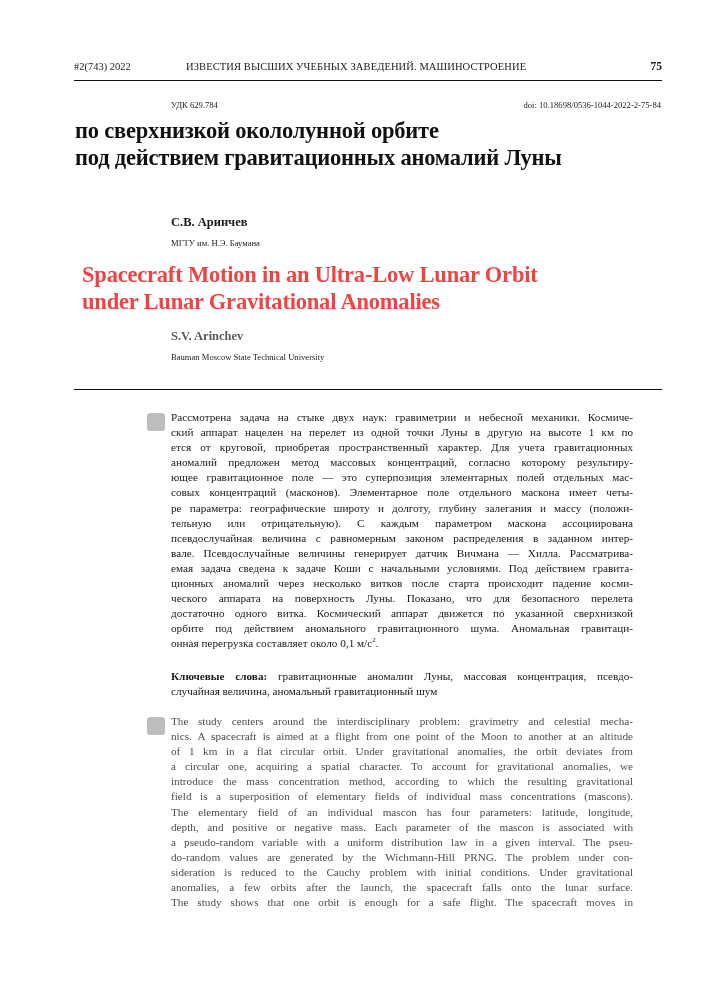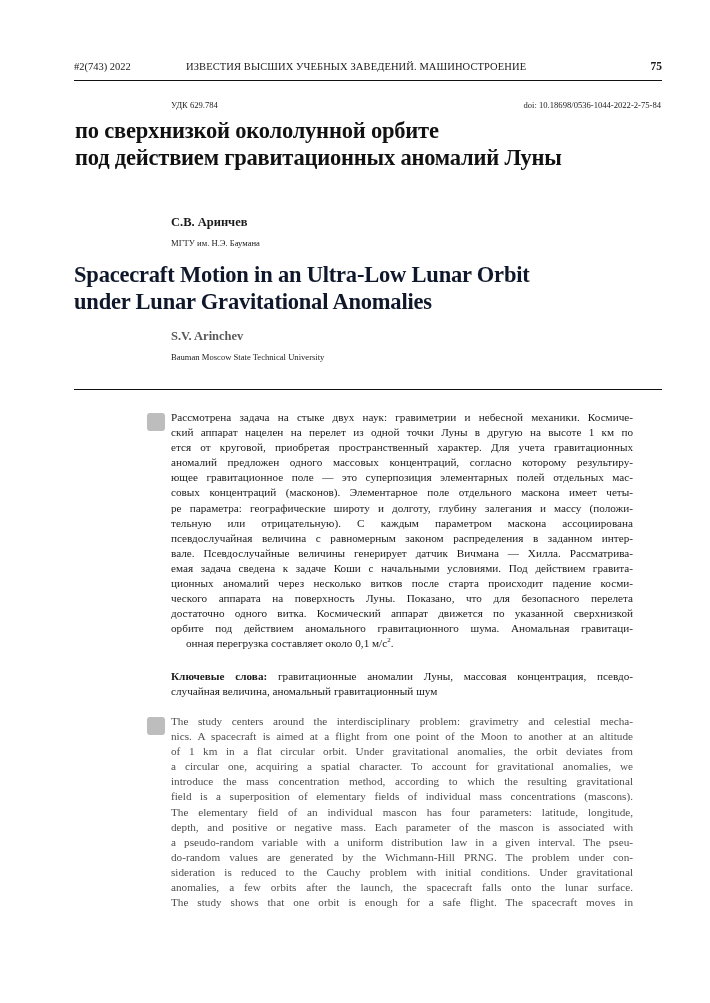--- a/index.html
+++ b/index.html
@@ -15,34 +15,34 @@
 
   #udk { left: 171px; top: 100px; font-size: 8.6px; font-family: Liberation Serif, serif; }
   #doi { right: 49px; top: 100px; font-size: 8.6px; }
 
   
   #ru-title { left: 75px; top: 118px; font-size: 22.5px; font-weight: bold; line-height: 26.5px; color: #111; letter-spacing: -0.2px; }
   #ru-author { left: 171px; top: 215px; font-size: 12.5px; font-weight: bold; }
   #ru-affil { left: 171px; top: 238px; font-size: 8.6px; }
 
   
-  #en-title { left: 74px; top: 262px; font-size: 22.5px; font-weight: bold; line-height: 26.5px; color: #0f172a; letter-spacing: -0.2px; }
+  #en-title { left: 82px; top: 262px; font-size: 22.5px; font-weight: bold; line-height: 26.5px; color: #ef4444; letter-spacing: -0.2px; }
   #en-author { left: 171px; top: 329px; font-size: 12.5px; font-weight: bold; color: #5a5a5a; }
   #en-affil { left: 171px; top: 352px; font-size: 8.6px; }
 
   #sep-rule { left: 74px; top: 389px; width: 588px; height: 1.2px; background: #111; }
 
   
   .marker { width: 18px; height: 18px; border-radius: 3px; background: #bdbdbd; }
   #ru-marker { left: 147px; top: 413px; }
   #en-marker { left: 147px; top: 717px; }
 
   .abstract { left: 171px; width: 462px; font-size: 11.2px; line-height: 15.1px; text-align: justify; }
   .abstract .ln { display: block; text-align: justify; text-align-last: justify; white-space: nowrap; height: 15.1px; }
-  .abstract .ln.last { text-align-last: left; margin-left: 15px; }
+  .abstract .ln.last { text-align-last: left; }
   #ru-abstract { top: 410px; color: #1a1a1a; }
   #keywords { left: 171px; top: 669px; width: 462px; font-size: 11.2px; line-height: 15.1px; }
   #keywords .ln { display: block; text-align: justify; text-align-last: justify; white-space: nowrap; }
   #keywords .ln.last { text-align-last: left; }
   #en-abstract { top: 714px; color: #4d4d4d; }
   sup { font-size: 7px; line-height: 0; }
 </style>
 </head>
 <body>
 
@@ -68,21 +68,21 @@
 <div id="en-author" class="abs">S.V. Arinchev</div>
 <div id="en-affil" class="abs">Bauman Moscow State Technical University</div>
 
 <div id="sep-rule" class="abs"></div>
 
 <div id="ru-marker" class="abs marker"></div>
 <div id="ru-abstract" class="abs abstract">
   <span class="ln">Рассмотрена задача на стыке двух наук: гравиметрии и небесной механики. Космиче-</span>
   <span class="ln">ский аппарат нацелен на перелет из одной точки Луны в другую на высоте 1 км по</span>
   <span class="ln">ется от круговой, приобретая пространственный характер. Для учета гравитационных</span>
-  <span class="ln">аномалий предложен одного массовых концентраций, согласно которому результиру-</span>
+  <span class="ln">аномалий предложен метод массовых концентраций, согласно которому результиру-</span>
   <span class="ln">ющее гравитационное поле — это суперпозиция элементарных полей отдельных мас-</span>
   <span class="ln">совых концентраций (масконов). Элементарное поле отдельного маскона имеет четы-</span>
   <span class="ln">ре параметра: географические широту и долготу, глубину залегания и массу (положи-</span>
   <span class="ln">тельную или отрицательную). С каждым параметром маскона ассоциирована</span>
   <span class="ln">псевдослучайная величина с равномерным законом распределения в заданном интер-</span>
   <span class="ln">вале. Псевдослучайные величины генерирует датчик Вичмана — Хилла. Рассматрива-</span>
   <span class="ln">емая задача сведена к задаче Коши с начальными условиями. Под действием гравита-</span>
   <span class="ln">ционных аномалий через несколько витков после старта происходит падение косми-</span>
   <span class="ln">ческого аппарата на поверхность Луны. Показано, что для безопасного перелета</span>
   <span class="ln">достаточно одного витка. Космический аппарат движется по указанной сверхнизкой</span>

